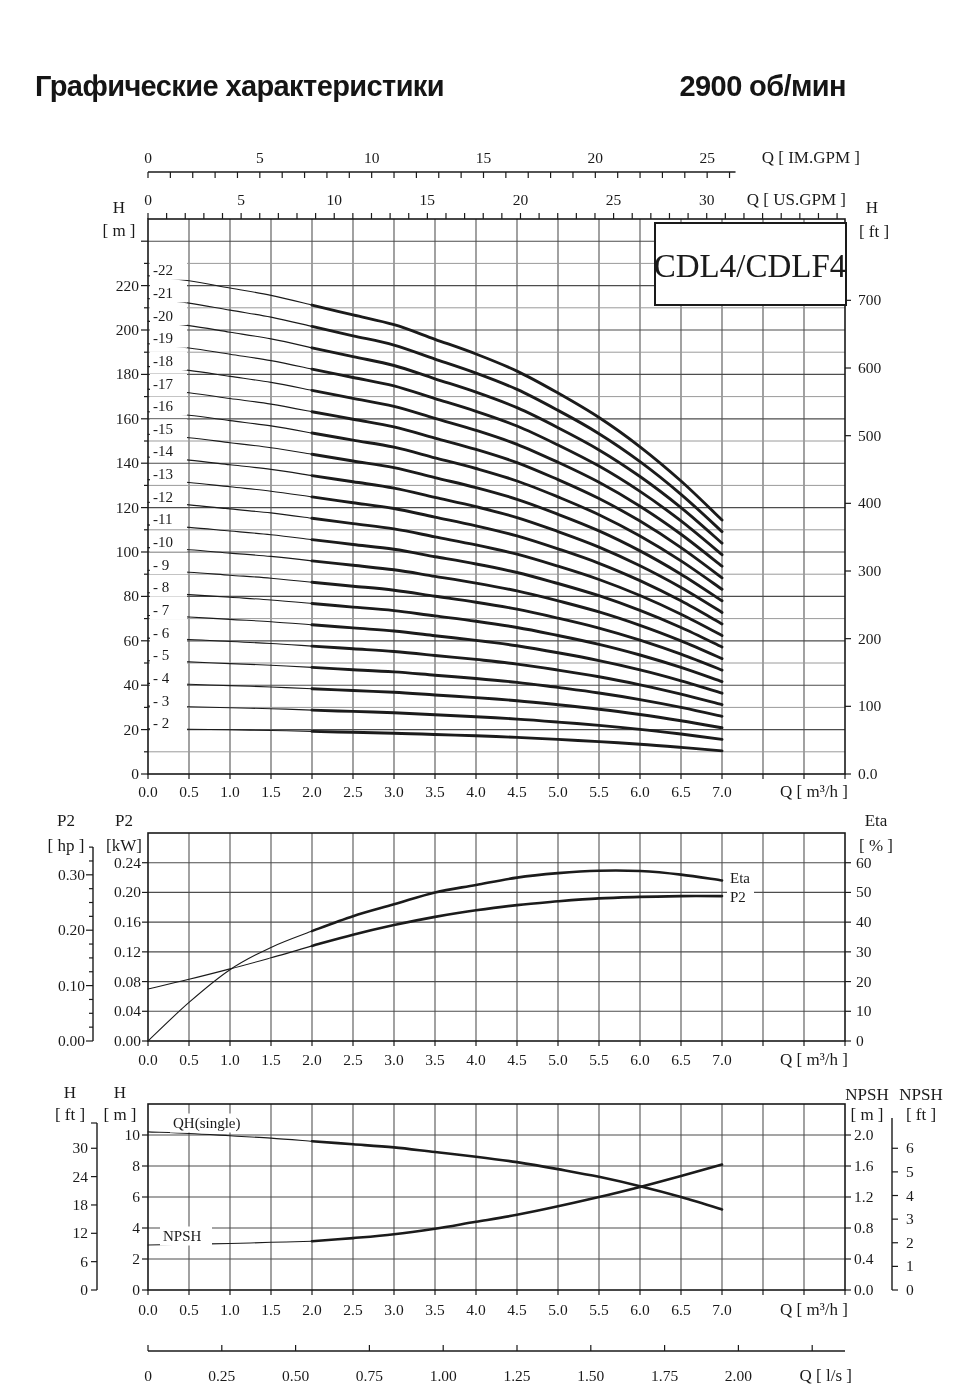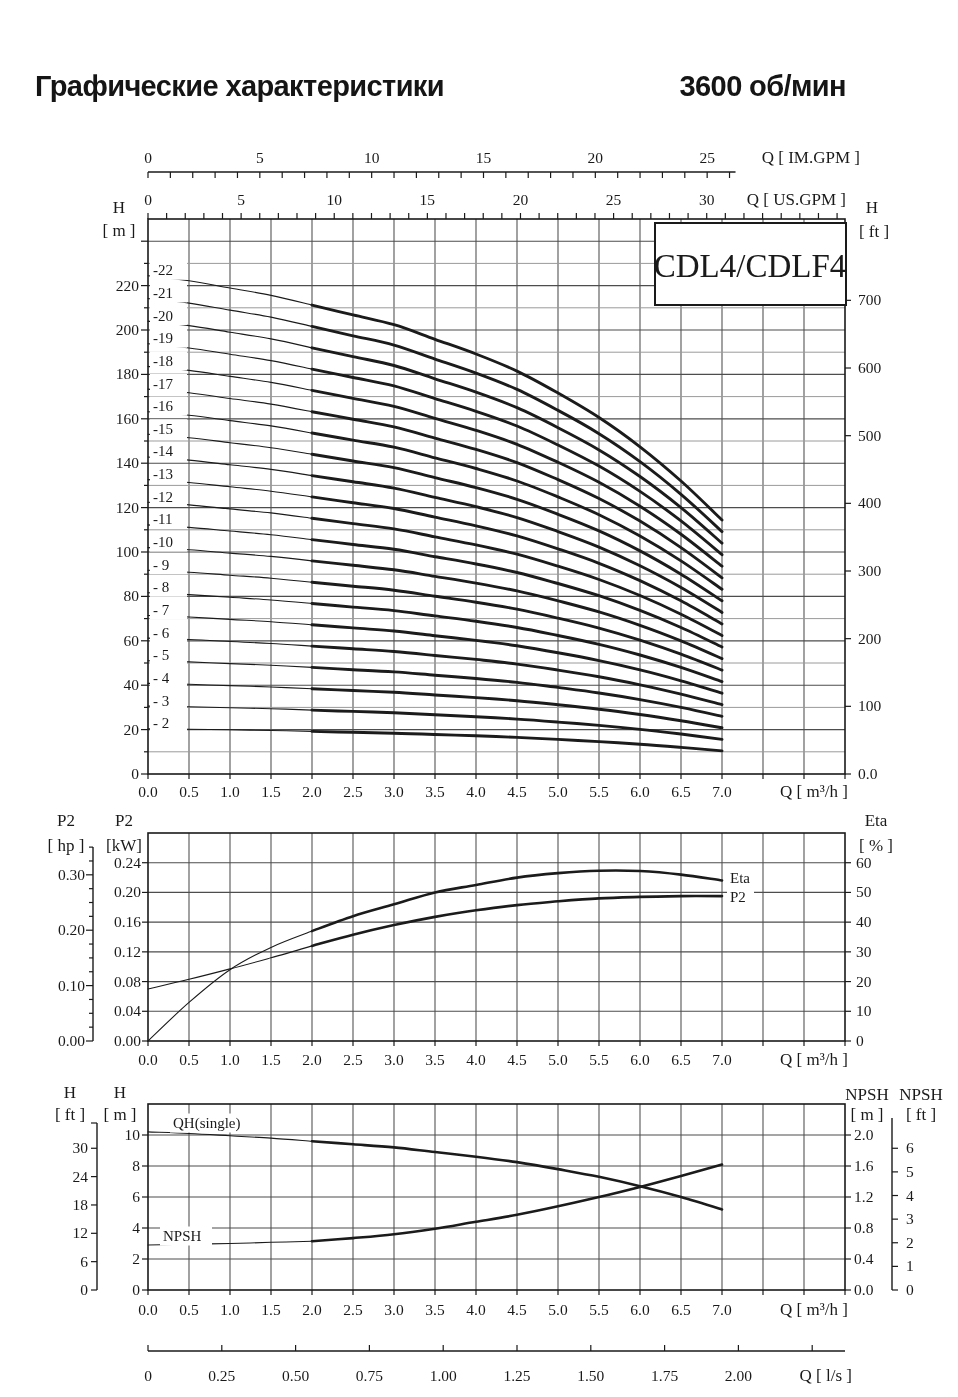--- a/index.html
+++ b/index.html
@@ -14,21 +14,21 @@
   #chart-svg text.tick{font-size:15.5px;}
   #chart-svg text.axname{font-size:17px;}
   #chart-svg text.clabel{font-size:15px;}
   #chart-svg text.model{font-size:33px;}
 </style>
 </head>
 <body>
 
 <div class="page">
   <div class="title-left">Графические характеристики</div>
-  <div class="title-right">3600 об/мин</div>
+  <div class="title-right">2900 об/мин</div>
   <svg id="chart-svg" width="958" height="1397" viewBox="0 0 958 1397">
       <g>
         <g>
           <line x1="189" y1="219" x2="189" y2="774" stroke="#4d4d4d" stroke-width="1.05"></line>
           <line x1="230" y1="219" x2="230" y2="774" stroke="#4d4d4d" stroke-width="1.05"></line>
           <line x1="271" y1="219" x2="271" y2="774" stroke="#4d4d4d" stroke-width="1.05"></line>
           <line x1="312" y1="219" x2="312" y2="774" stroke="#4d4d4d" stroke-width="1.05"></line>
           <line x1="353" y1="219" x2="353" y2="774" stroke="#4d4d4d" stroke-width="1.05"></line>
           <line x1="394" y1="219" x2="394" y2="774" stroke="#4d4d4d" stroke-width="1.05"></line>
           <line x1="435" y1="219" x2="435" y2="774" stroke="#4d4d4d" stroke-width="1.05"></line>

